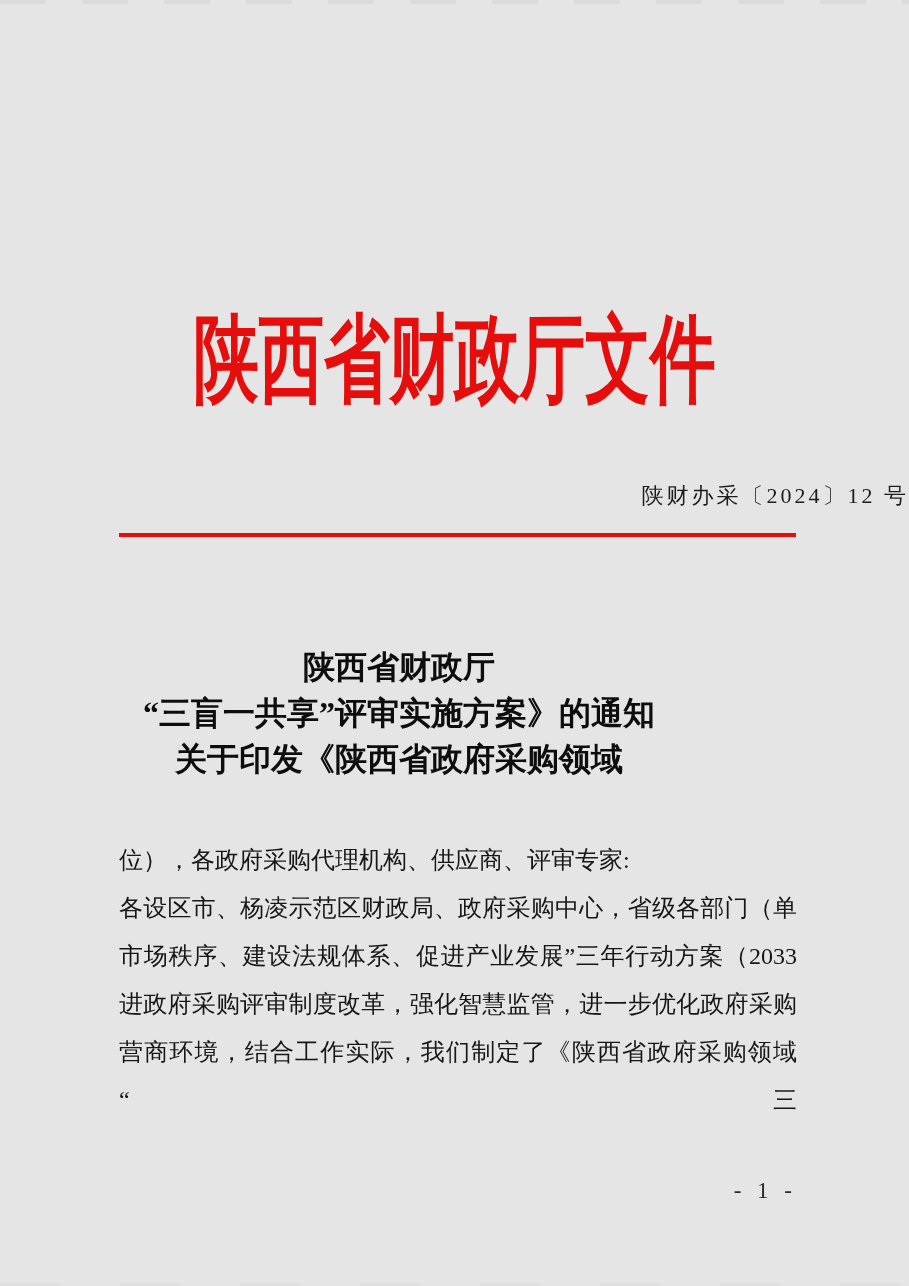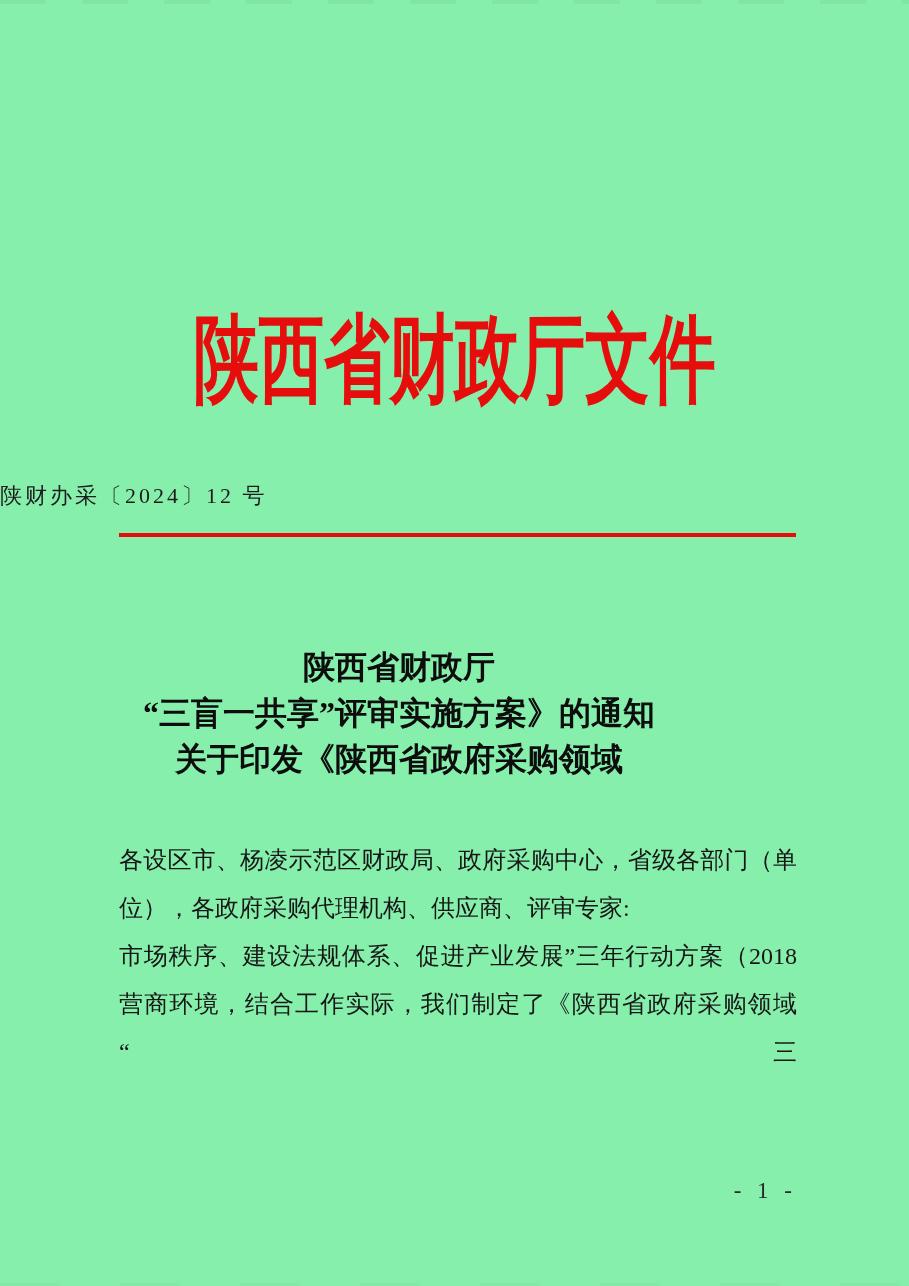--- a/index.html
+++ b/index.html
@@ -5,21 +5,21 @@
   html, body {
     margin: 0;
     padding: 0;
     background: #ffffff;
   }
   .page {
     position: relative;
     width: 909px;
     height: 1286px;
     margin: 0 auto;
-    background: #86efac;
+    background: #e5e5e5;
     overflow: hidden;
     font-family: "Liberation Serif", "DejaVu Serif", serif;
     color: #1a1a1a;
   }
   
   .scan-edge-top {
     position: absolute;
     top: 0; left: 0; right: 0;
     height: 4px;
     background: repeating-linear-gradient(90deg,
@@ -48,21 +48,21 @@
     white-space: nowrap;
     transform: scaleX(0.68);
     transform-origin: 50% 50%;
   }
   
   .docnum {
     position: absolute;
     top: 481px;
     left: 0;
     width: 909px;
-    text-align: left;
+    text-align: right;
     font-size: 22px;
     line-height: 30px;
     letter-spacing: 3px;
     color: #1c1c1c;
   }
   
   .redline {
     position: absolute;
     top: 533px;
     left: 119px;
@@ -131,23 +131,24 @@
 
   <div class="redline"></div>
 
   <div class="doc-title">
     <div>陕西省财政厅</div>
     <div>“三盲一共享”评审实施方案》的通知</div>
     <div>关于印发《陕西省政府采购领域</div>
   </div>
 
   <div class="body-text">
+    <div class="bline">位），各政府采购代理机构、供应商、评审专家:</div>
     <div class="bline just">各设区市、杨凌示范区财政局、政府采购中心，省级各部门（单</div>
-    <div class="bline">位），各政府采购代理机构、供应商、评审专家:</div>
-    <div class="bline just">市场秩序、建设法规体系、促进产业发展”三年行动方案（2018</div>
+    <div class="bline just">市场秩序、建设法规体系、促进产业发展”三年行动方案（2033</div>
+    <div class="bline just">进政府采购评审制度改革，强化智慧监管，进一步优化政府采购</div>
     <div class="bline just">营商环境，结合工作实际，我们制定了《陕西省政府采购领域“三</div>
   </div>
 
   <div class="pagenum">- 1 -</div>
 
   <div class="scan-edge-bottom"></div>
 
 </div>
 
 </body></html>

